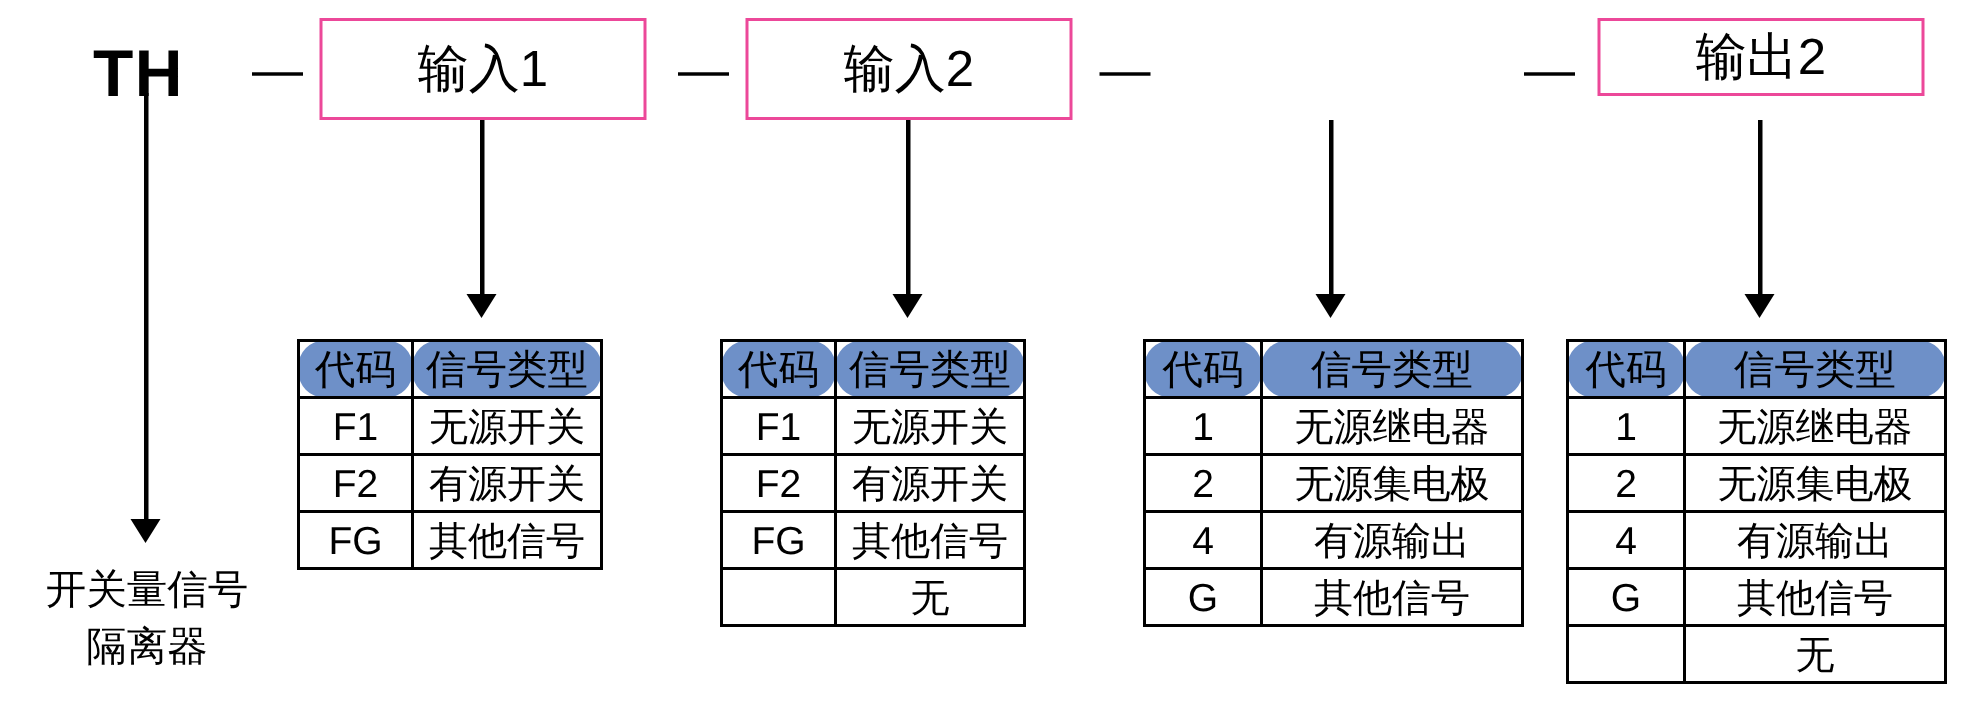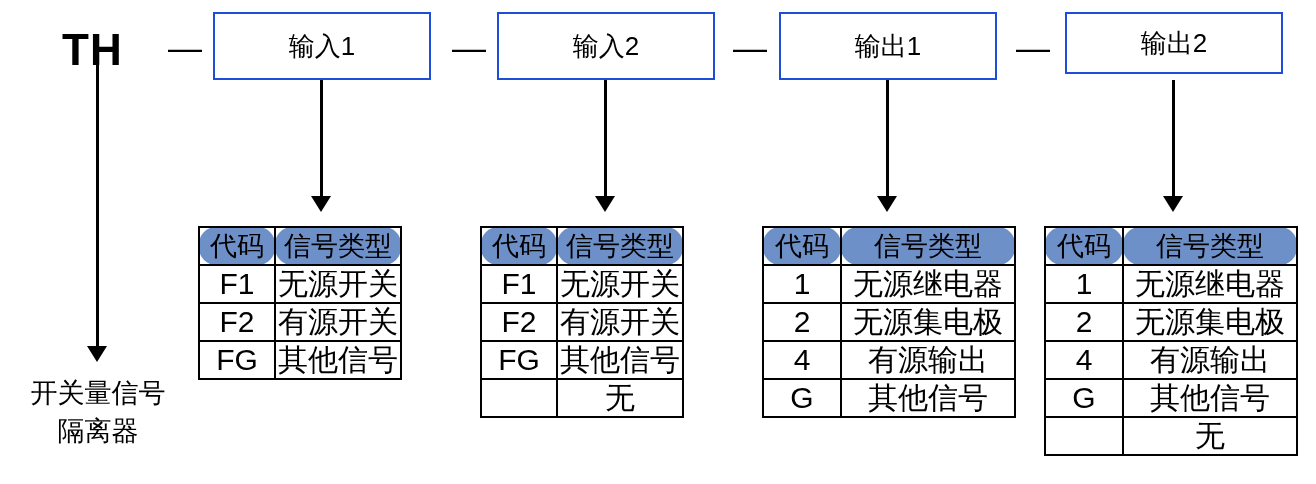--- a/index.html
+++ b/index.html
@@ -25,26 +25,26 @@
     position: absolute;
     left: 62px;
     top: 22px;
     font-size: 44px;
     font-weight: bold;
     letter-spacing: 1px;
     line-height: 56px;
   }
   .seg-box {
     position: absolute;
-    border: 2px solid #1d4ed8;
+    border: 2px solid #ec4899;
     background: #fff;
     display: flex;
     align-items: center;
     justify-content: center;
-    font-size: 26px;
+    font-size: 34px;
     line-height: 1;
     box-sizing: border-box;
   }
   .dash {
     position: absolute;
     font-size: 34px;
     line-height: 1;
     font-weight: normal;
   }
   
@@ -65,21 +65,21 @@
   .tbl {
     position: absolute;
     border-collapse: collapse;
     background: #fff;
     table-layout: fixed;
   }
   .tbl td, .tbl th {
     border: 2px solid #000;
     text-align: center;
     font-weight: normal;
-    font-size: 30px;
+    font-size: 26px;
     padding: 0;
     height: 36px;
     line-height: 36px;
     white-space: nowrap;
   }
   .tbl thead td {
     background: #6e90c8;
     font-size: 27px;
     border-radius: 17px;
   }
@@ -105,24 +105,21 @@
   <div class="dash" style="left:452px; top:30px;">—</div>
   <div class="dash" style="left:733px; top:30px;">—</div>
   <div class="dash" style="left:1016px; top:30px;">—</div>
 
   <div class="seg-box" style="left:213px; top:12px; width:218px; height:68px;">
     <span>输入1</span>
   </div>
   <div class="seg-box" style="left:497px; top:12px; width:218px; height:68px;">
     <span>输入2</span>
   </div>
-  <div class="seg-box" style="left:779px; top:12px; width:218px; height:68px;">
-    <span>输出1</span>
-  </div>
-  <div class="seg-box" style="left:1065px; top:12px; width:218px; height:62px;">
+  <div class="seg-box" style="left:1065px; top:12px; width:218px; height:52px;">
     <span>输出2</span>
   </div>
 
   <div class="vline" style="left:96px; top:62px; height:288px;"></div>
   <div class="arrow-head" style="left:87px; top:346px;"></div>
 
   <div class="vline" style="left:320px; top:80px; height:120px;"></div>
   <div class="arrow-head" style="left:311px; top:196px;"></div>
 
   <div class="vline" style="left:604px; top:80px; height:120px;"></div>

